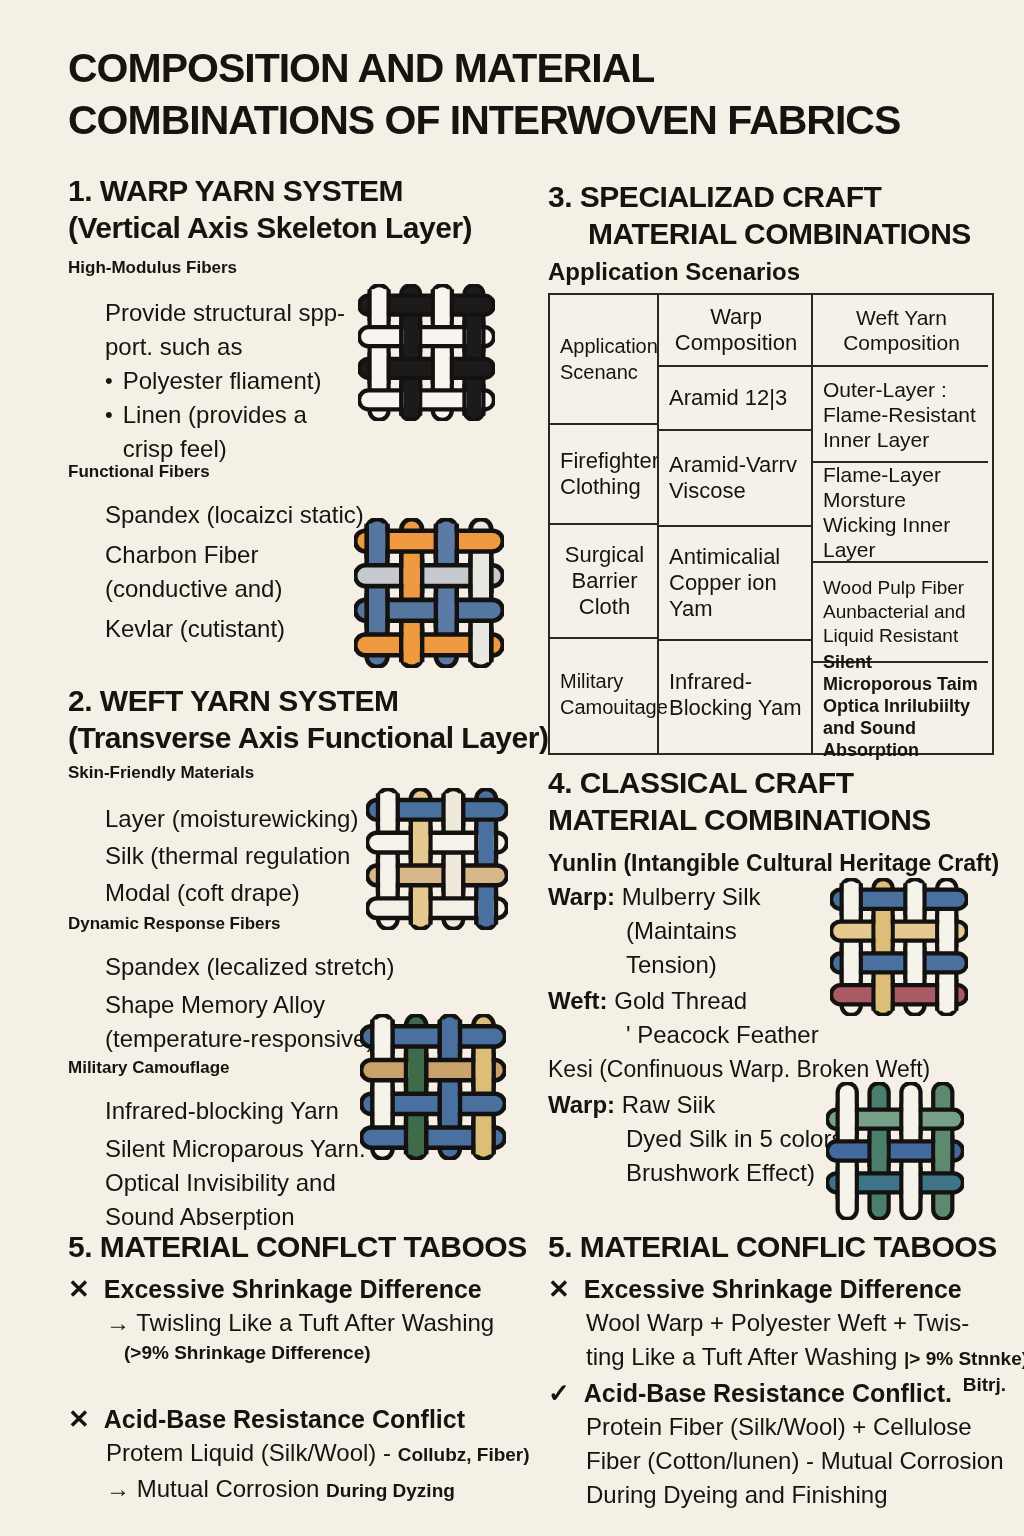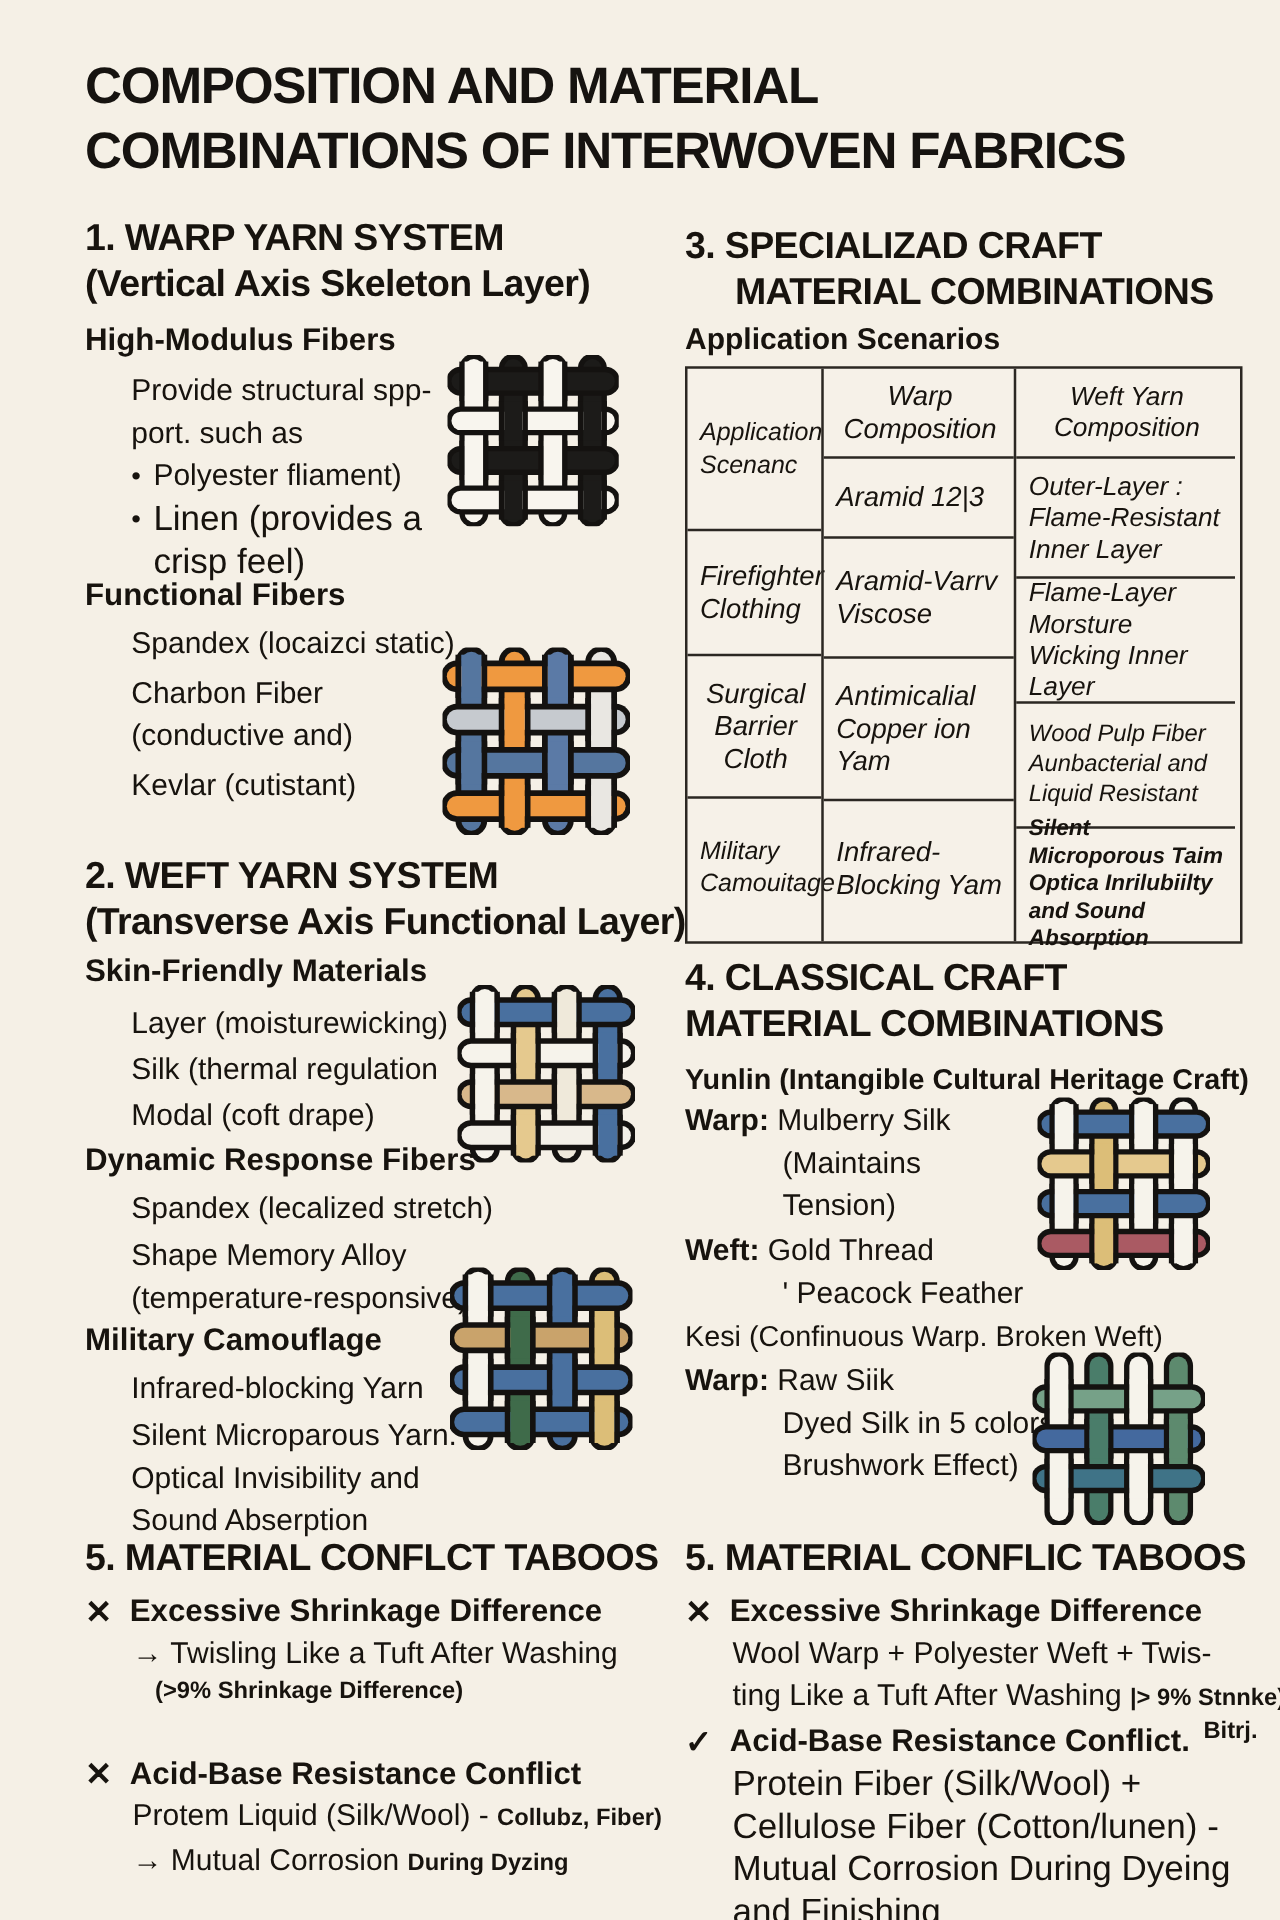--- a/index.html
+++ b/index.html
@@ -13,22 +13,22 @@
   }
   .abs{position:absolute;}
   .title{
     font-size:41px;font-weight:bold;letter-spacing:-1px;
     line-height:52px;color:#161310;
   }
   .h2{
     font-size:30px;font-weight:bold;letter-spacing:-0.5px;
     line-height:37px;color:#17130e;white-space:nowrap;
   }
-  .h3{font-size:25px;font-weight:bold;white-space:nowrap;}
-  .body-text{font-size:28px;line-height:34px;}
+  .h3{font-size:17px;font-weight:bold;white-space:nowrap;}
+  .body-text{font-size:24px;line-height:34px;}
   .body-line{font-size:24px;line-height:34px;white-space:nowrap;}
   .small-text{font-size:19px;font-weight:bold;}
   .bullet-row{display:flex;gap:10px;}
   .bullet-dot{font-size:22px;line-height:34px;}
   .mark-row{display:flex;gap:14px;align-items:flex-start;}
   .mark{font-size:26px;font-weight:bold;line-height:34px;}
   .mark-title{font-size:25px;font-weight:bold;line-height:34px;white-space:nowrap;}
   .indent{margin-left:38px;}
   .arrow{font-weight:bold;}
   .label-bold{font-weight:bold;}
@@ -39,21 +39,20 @@
     background:#f6f1e8;
   }
   .sc-col{display:flex;flex-direction:column;}
   .sc-col + .sc-col{border-left:2px solid #2b2722;}
   .sc-cell{
     box-sizing:border-box;
     display:flex;align-items:center;
     padding:4px 8px 4px 10px;
     font-size:22px;line-height:26px;
     border-bottom:2px solid #2b2722;
-    font-style:italic;
   }
   .sc-cell:last-child{border-bottom:none;}
   .sc-c3 .sc-cell{font-size:21px;line-height:25px;}
   .sc-cell.smaller{font-size:18px;line-height:22px;font-weight:bold;}
   .sc-cell.semismall{font-size:19px;line-height:24px;}
   .weave{position:absolute;}
   .weave svg{display:block;}
 </style>
 </head>
 <body>

